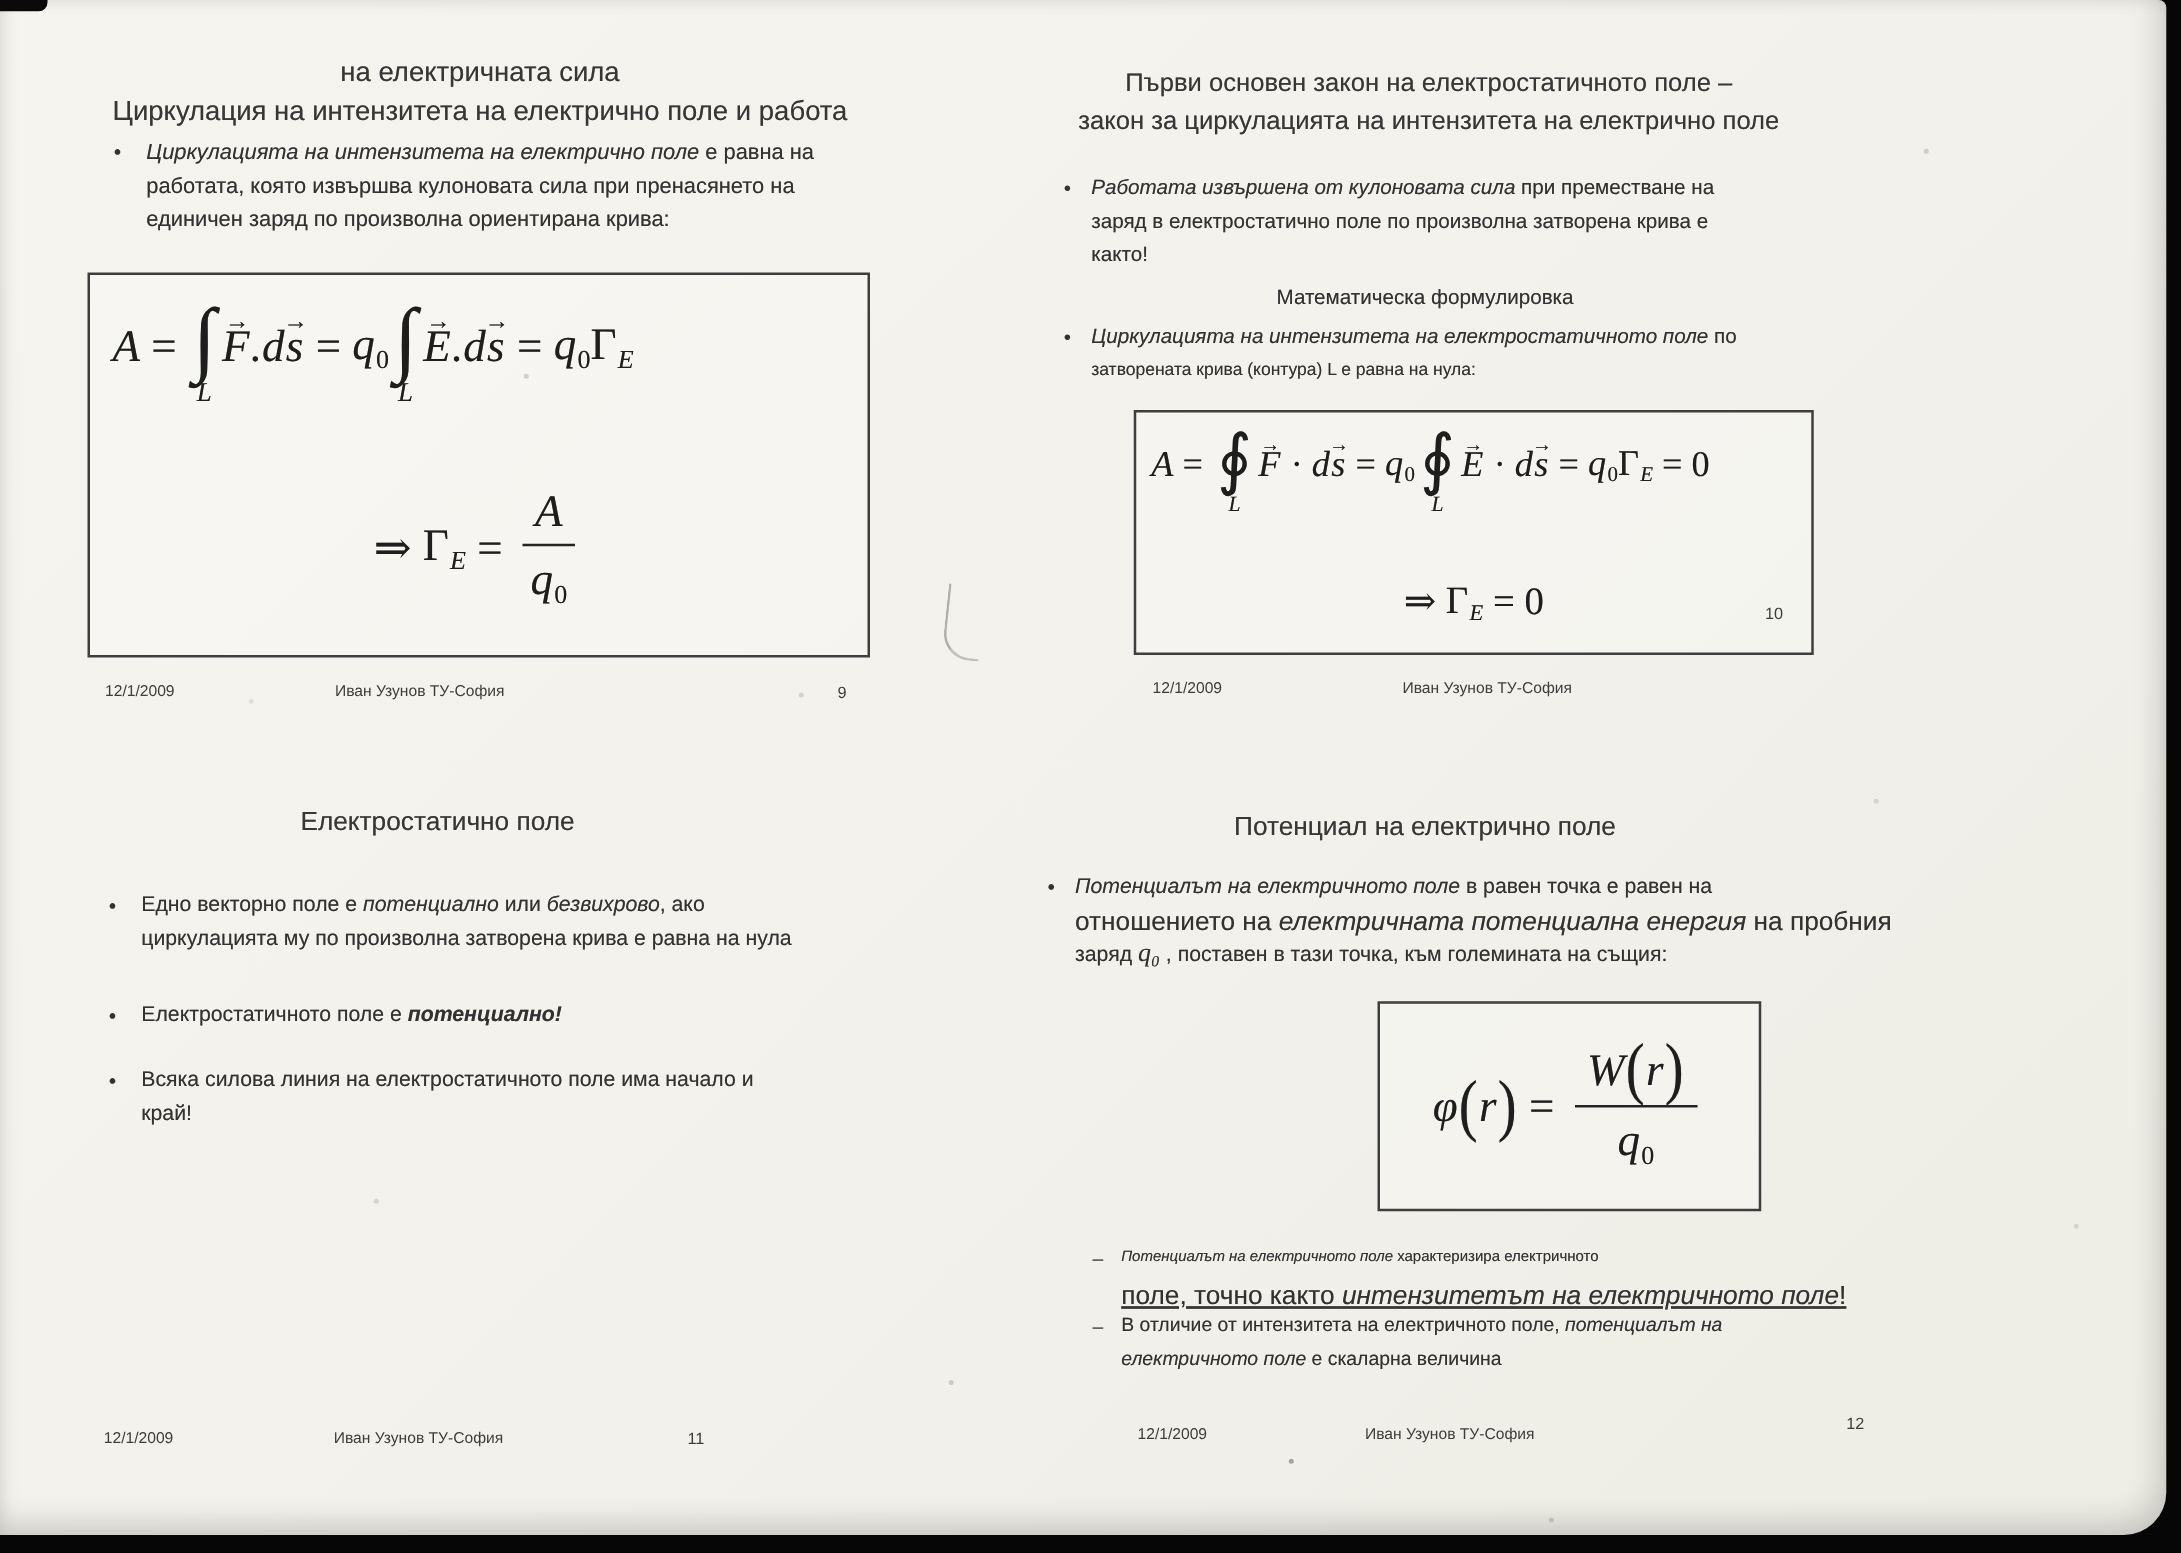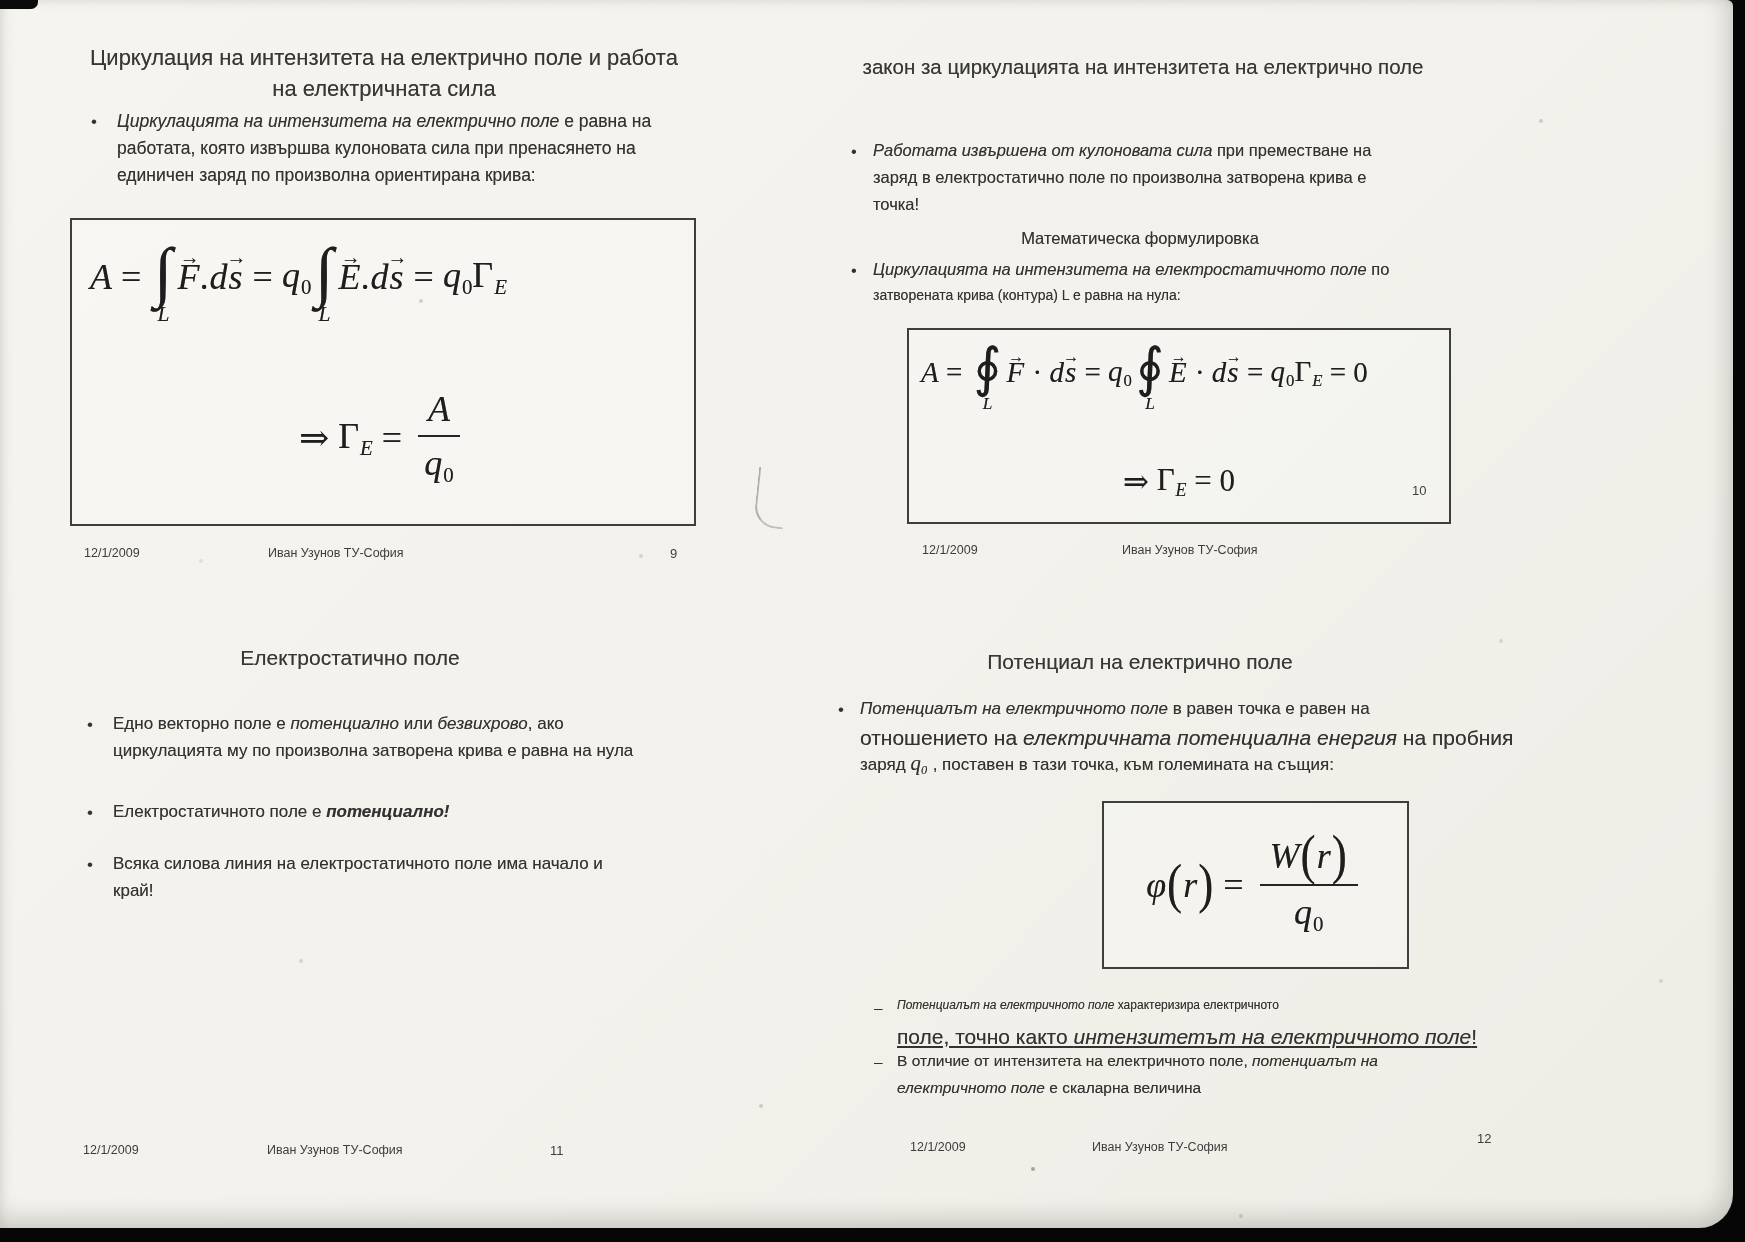--- a/index.html
+++ b/index.html
@@ -45,22 +45,22 @@
   .m-den{display:flex;align-items:center;padding-top:5px;}
 </style>
 </head>
 <body>
 
 <div class="scan">
   <div class="paper">
 
     <section>
       <div class="title" style="left:58px;top:42px;width:652px;font-size:22px;line-height:31px;">
+        <div>на електричната сила</div>
         <div>Циркулация на интензитета на електрично поле и работа</div>
-        <div>на електричната сила</div>
       </div>
       <span class="mk" style="left:91px;top:112px;font-size:17px;">•</span>
       <div class="line" style="left:117px;top:111px;font-size:17.5px;"><span class="seg-i">Циркулацията на интензитета на електрично поле</span><span> е равна на</span></div>
       <div class="line" style="left:117px;top:138px;font-size:17.5px;"><span>работата, която извършва кулоновата сила при пренасянето на</span></div>
       <div class="line" style="left:117px;top:165px;font-size:17.5px;text-align:right;"><span>единичен заряд по произволна ориентирана крива:</span></div>
 
       <div class="fbox" style="left:70px;top:218px;width:622px;height:304px;">
         <div class="frow" style="left:18px;top:14px;font-size:36px;">
             <span class="m-it">A</span>
             <span class="m-up"> = </span>
@@ -88,26 +88,27 @@
           </div>
       </div>
 
       <div class="foot" style="left:84px;top:546px;">12/1/2009</div>
       <div class="foot" style="left:268px;top:546px;">Иван Узунов ТУ-София</div>
       <div class="foot" style="left:670px;top:546px;font-size:13px;">9</div>
     </section>
 
     <section>
       <div class="title" style="left:812px;top:52px;width:662px;font-size:20.5px;line-height:30px;">
+        <div>Първи основен закон на електростатичното поле –</div>
         <div>закон за циркулацията на интензитета на електрично поле</div>
       </div>
       <span class="mk" style="left:851px;top:142px;font-size:16.5px;">•</span>
       <div class="line" style="left:873px;top:141px;font-size:16.5px;"><span class="seg-i">Работата извършена от кулоновата сила</span><span> при преместване на</span></div>
       <div class="line" style="left:873px;top:168px;font-size:16.5px;"><span>заряд в електростатично поле по произволна затворена крива е</span></div>
-      <div class="line" style="left:873px;top:195px;font-size:16.5px;"><span>точка!</span></div>
+      <div class="line" style="left:873px;top:195px;font-size:16.5px;"><span>както!</span></div>
       <div class="line" style="left:830px;top:229px;width:620px;text-align:center;white-space:normal;font-size:16.5px;">Математическа формулировка</div>
       <span class="mk" style="left:851px;top:261px;font-size:16.5px;">•</span>
       <div class="line" style="left:873px;top:260px;font-size:16.5px;"><span class="seg-i">Циркулацията на интензитета на електростатичното поле</span><span> по</span></div>
       <div class="line" style="left:873px;top:287px;font-size:14px;"><span>затворената крива (контура) L е равна на нула:</span></div>
 
       <div class="fbox" style="left:907px;top:328px;width:540px;height:192px;">
         <div class="frow" style="left:12px;top:8px;font-size:29px;">
             <span class="m-it">A</span>
             <span class="m-up"> = </span>
             <span class="m-int"><span class="m-int-sym">∮</span><span class="m-int-lim">L</span></span>

